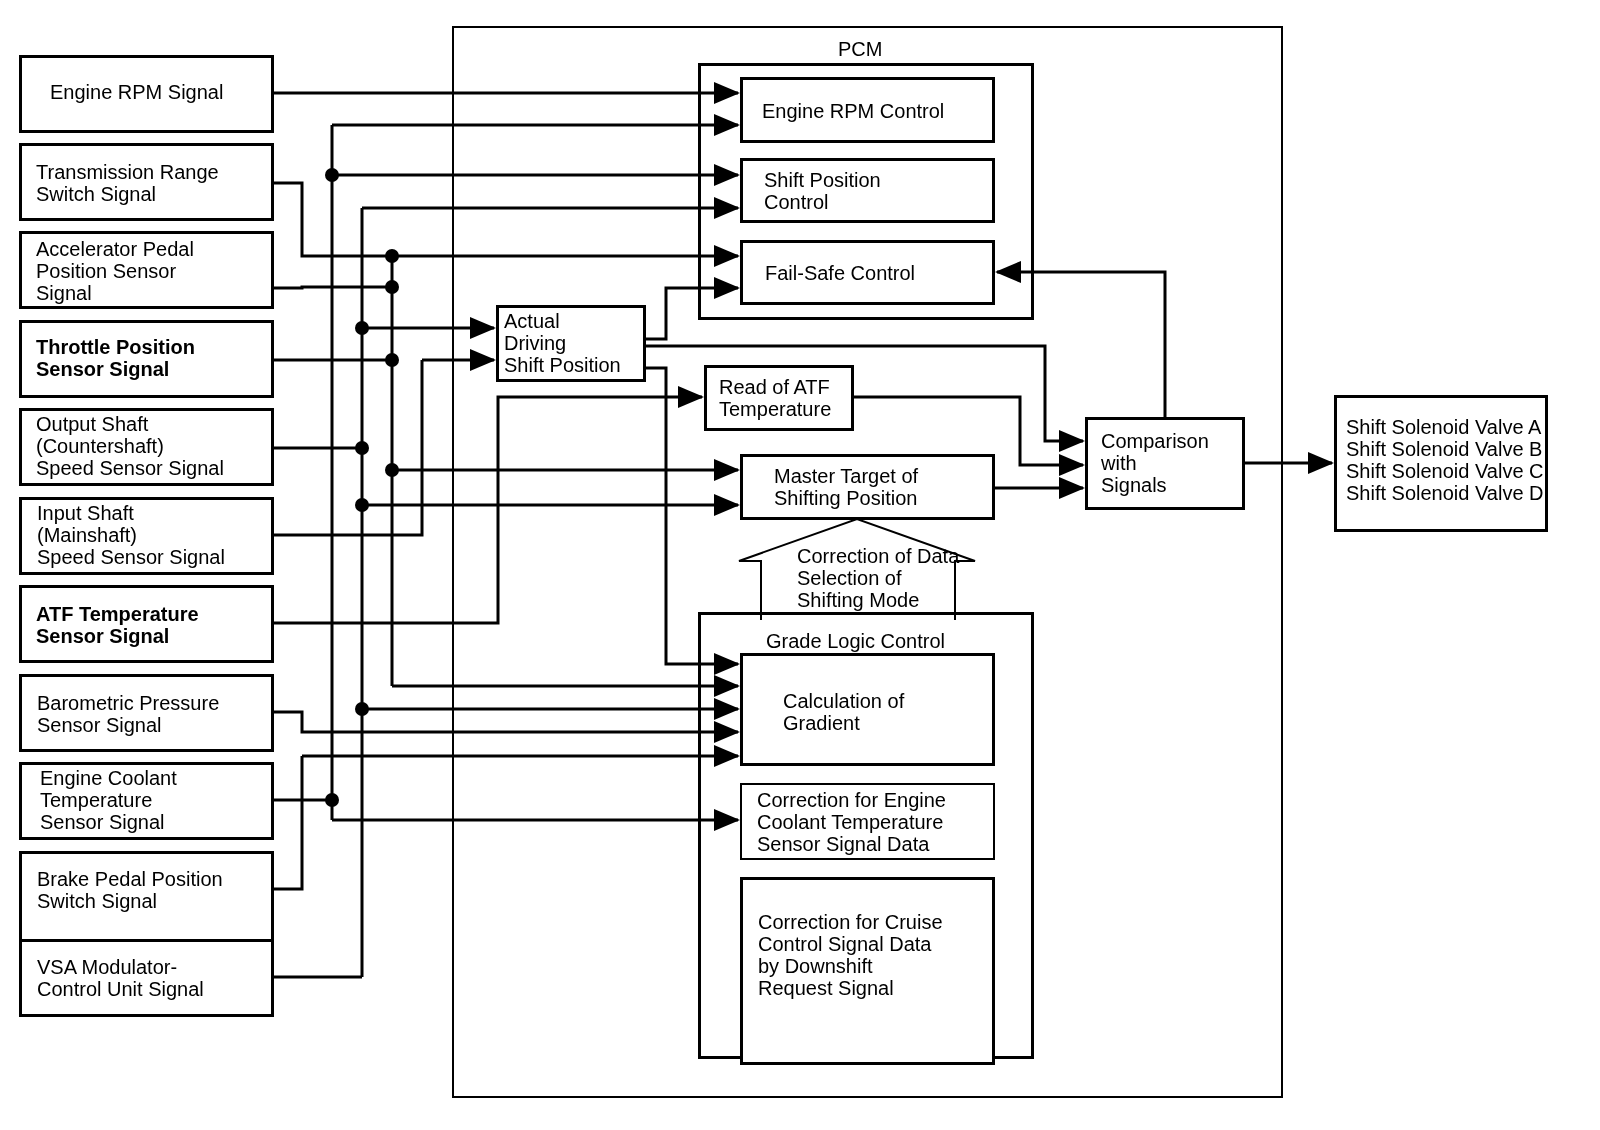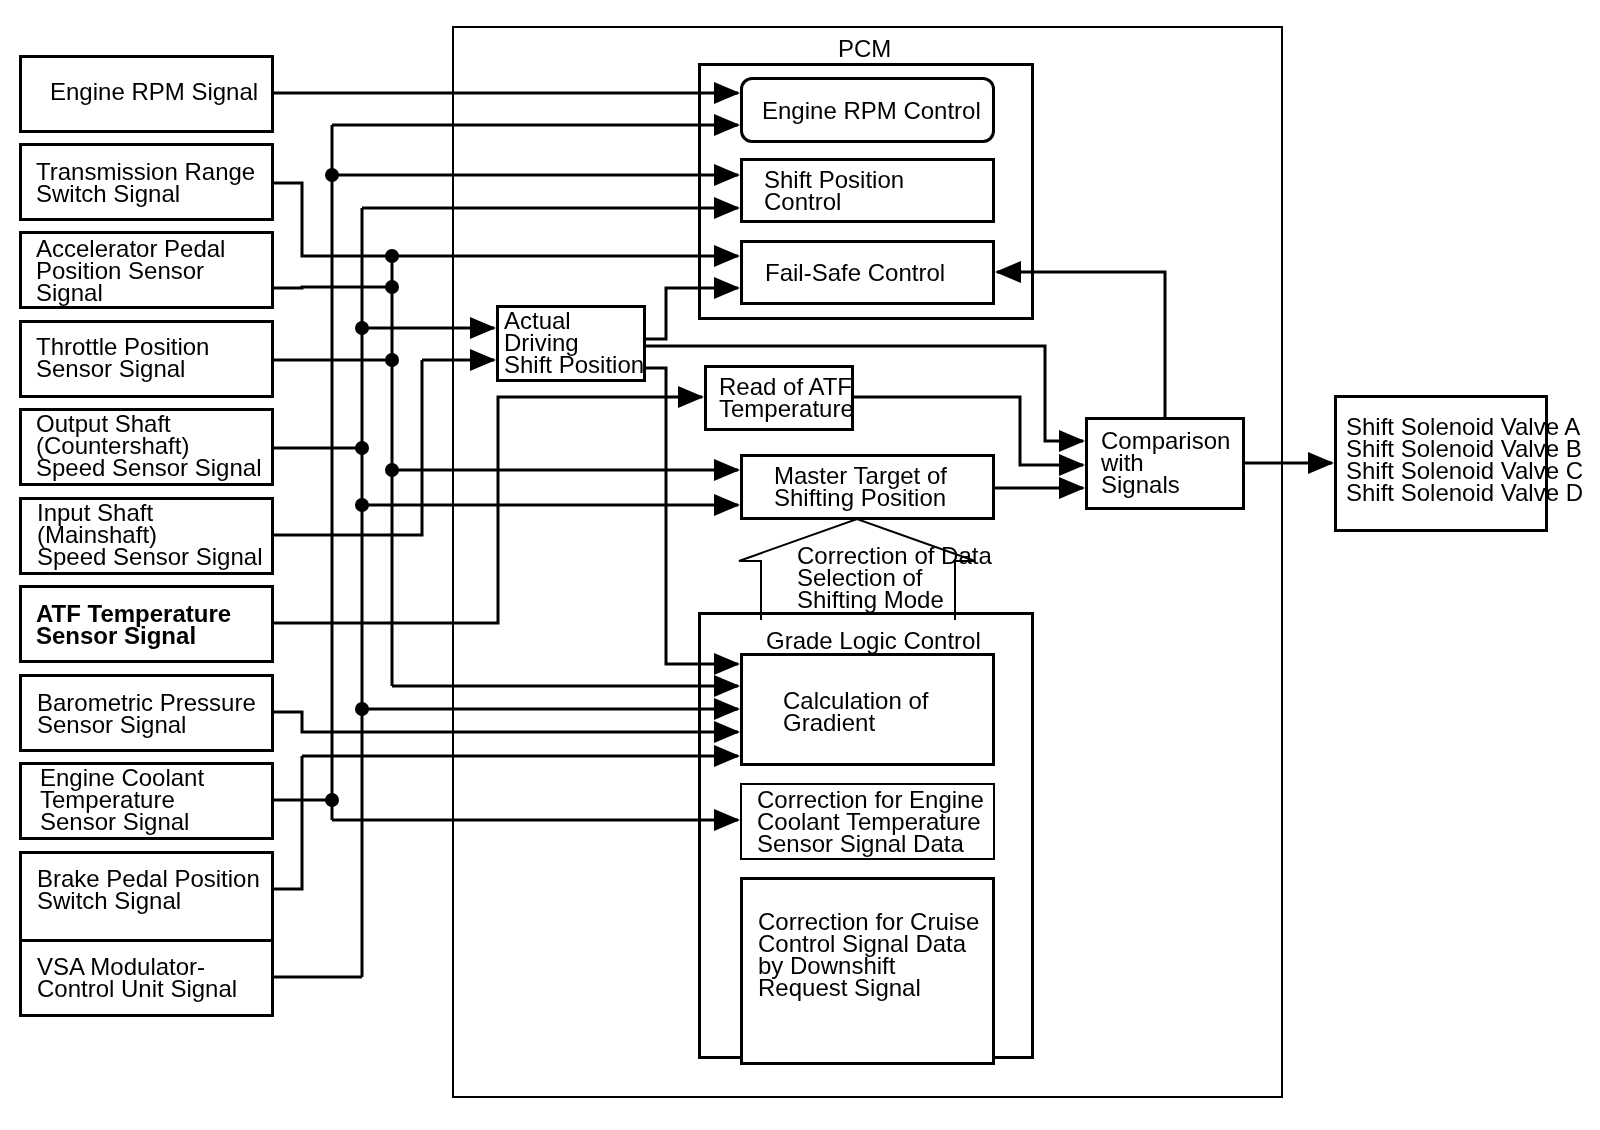--- a/index.html
+++ b/index.html
@@ -1,21 +1,21 @@
 <!DOCTYPE html>
 <html><head>
 <meta charset="utf-8">
 <style>
   html, body { margin: 0; padding: 0; background: #ffffff; }
   body { width: 1600px; height: 1130px; position: relative; overflow: hidden;
          font-family: "Liberation Sans", sans-serif; color: #000; }
   svg { position: absolute; left: 0; top: 0; }
   .box { position: absolute; border: 3px solid #000; background: #fff; box-sizing: border-box; }
   .box.thin { border-width: 2px; }
-  .lbl { position: absolute; font-size: 24px; line-height: 22px; white-space: pre; }
+  .lbl { position: absolute; font-size: 20px; line-height: 22px; white-space: pre; }
   .frame { position: absolute; border: 3px solid #000; box-sizing: border-box; }
 </style>
 </head>
 <body>
 
 <svg id="wires" width="1600" height="1130">
   <defs>
     <marker id="arr" markerWidth="26" markerHeight="22" refX="24" refY="11" orient="auto" markerUnits="userSpaceOnUse">
       <path d="M0,0 L26,11 L0,22 Z" fill="#000"></path>
     </marker>
@@ -80,21 +80,21 @@
   </div>
 <div class="box" style="left:19px;top:143px;width:255px;height:78px;">
     <span class="lbl" style="left:14px;top:15px;">Transmission Range
 Switch Signal</span>
   </div>
 <div class="box" style="left:19px;top:231px;width:255px;height:78px;">
     <span class="lbl" style="left:14px;top:4px;">Accelerator Pedal
 Position Sensor
 Signal</span>
   </div>
-<div class="box" style="left:19px;top:320px;width:255px;height:78px;">
+<div class="box" style="left:19px;top:320px;width:255px;height:78px;font-weight:bold;">
     <span class="lbl" style="left:14px;top:13px;">Throttle Position
 Sensor Signal</span>
   </div>
 <div class="box" style="left:19px;top:408px;width:255px;height:78px;">
     <span class="lbl" style="left:14px;top:2px;">Output Shaft
 (Countershaft)
 Speed Sensor Signal</span>
   </div>
 <div class="box" style="left:19px;top:497px;width:255px;height:78px;">
     <span class="lbl" style="left:15px;top:2px;">Input Shaft
@@ -116,21 +116,21 @@
   </div>
 <div class="box" style="left:19px;top:851px;width:255px;height:94px;">
     <span class="lbl" style="left:15px;top:14px;">Brake Pedal Position
 Switch Signal</span>
   </div>
 <div class="box" style="left:19px;top:939px;width:255px;height:78px;">
     <span class="lbl" style="left:15px;top:14px;">VSA Modulator-
 Control Unit Signal</span>
   </div>
 
-<div class="box" style="left:740px;top:77px;width:255px;height:66px;border-radius:12px;">
+<div class="box" style="left:740px;top:77px;width:255px;height:66px;">
     <span class="lbl" style="left:19px;top:20px;">Engine RPM Control</span>
   </div>
 <div class="box" style="left:740px;top:158px;width:255px;height:65px;">
     <span class="lbl" style="left:21px;top:8px;">Shift Position
 Control</span>
   </div>
 <div class="box" style="left:740px;top:240px;width:255px;height:65px;">
     <span class="lbl" style="left:22px;top:19px;">Fail-Safe Control</span>
   </div>
 

